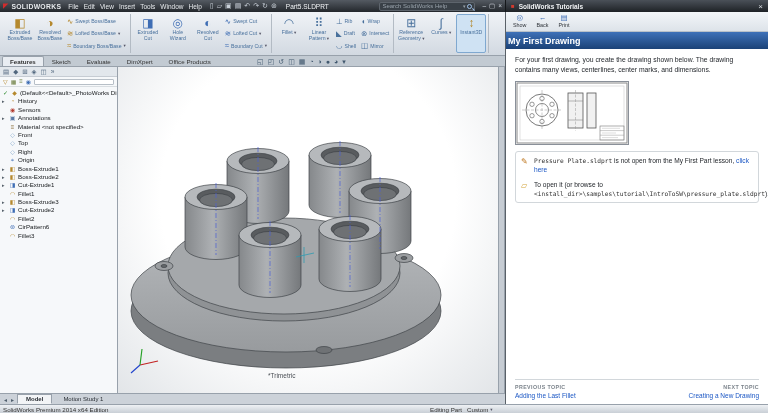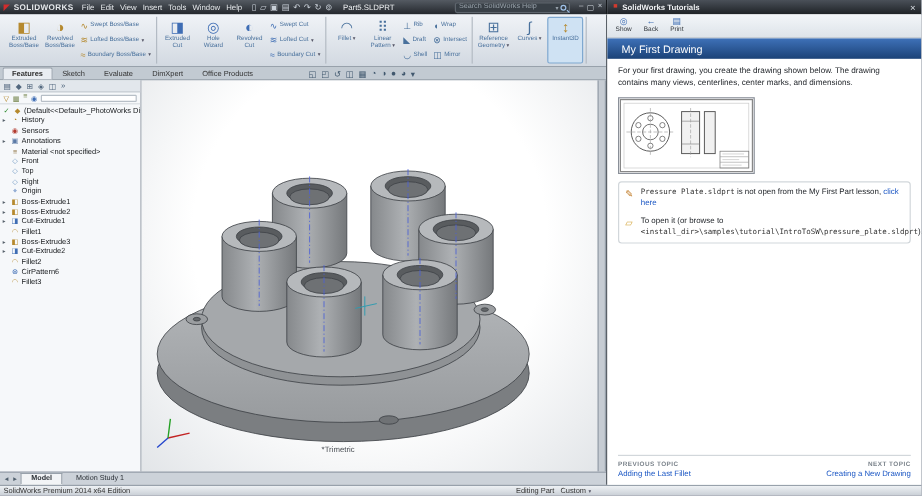--- a/index.html
+++ b/index.html
@@ -114,21 +114,21 @@
   .sb-custom .chev{font-size:4.5px;color:#556;}
 
   
   .tutorial{position:absolute;left:505px;top:12px;width:263px;height:392px;background:#fff;
     border-left:1px solid #5a6168;display:flex;flex-direction:column;overflow:hidden;}
   .tuttools{height:20px;flex:0 0 20px;background:linear-gradient(#f3f6f9,#dde3e9);
     border-bottom:1px solid #b9c1c9;display:flex;gap:10px;align-items:center;padding:0 7px;}
   .tooli{display:flex;flex-direction:column;align-items:center;font-size:5.4px;color:#2e3338;line-height:1.1;}
   .tooli-ic{font-size:7.5px;color:#3e6db4;}
   .tuthead{height:17px;flex:0 0 17px;background:linear-gradient(#3e71b8,#1b4277);color:#fff;
-    font-weight:normal;font-size:9px;display:flex;align-items:center;padding-left:12px;}
+    font-weight:bold;font-size:9px;display:flex;align-items:center;padding-left:2px;}
   .tutbody{flex:1;display:flex;flex-direction:column;gap:6px;padding:6px 9px 5px;overflow:hidden;}
   .intro{margin:0;font-size:6.8px;line-height:1.45;color:#1d2126;}
   .thumb{width:114px;height:64px;border:1px solid #8a9099;background:#fff;flex:0 0 auto;}
   .thumb svg{width:100%;height:100%;display:block;}
   .notebox{border:1px solid #d2d7db;border-radius:3px;padding:4px 5px;display:flex;flex-direction:column;gap:5px;}
   .note{display:flex;gap:4px;font-size:6.6px;line-height:1.4;color:#1d2126;}
   .note-ic{flex:0 0 9px;font-size:8px;}
   .note-ic.pencil{color:#c07a24;}
   .note-ic.folder{color:#d3a43a;}
   .mono{font-family:"DejaVu Sans Mono",monospace;font-size:6.2px;color:#333;}

